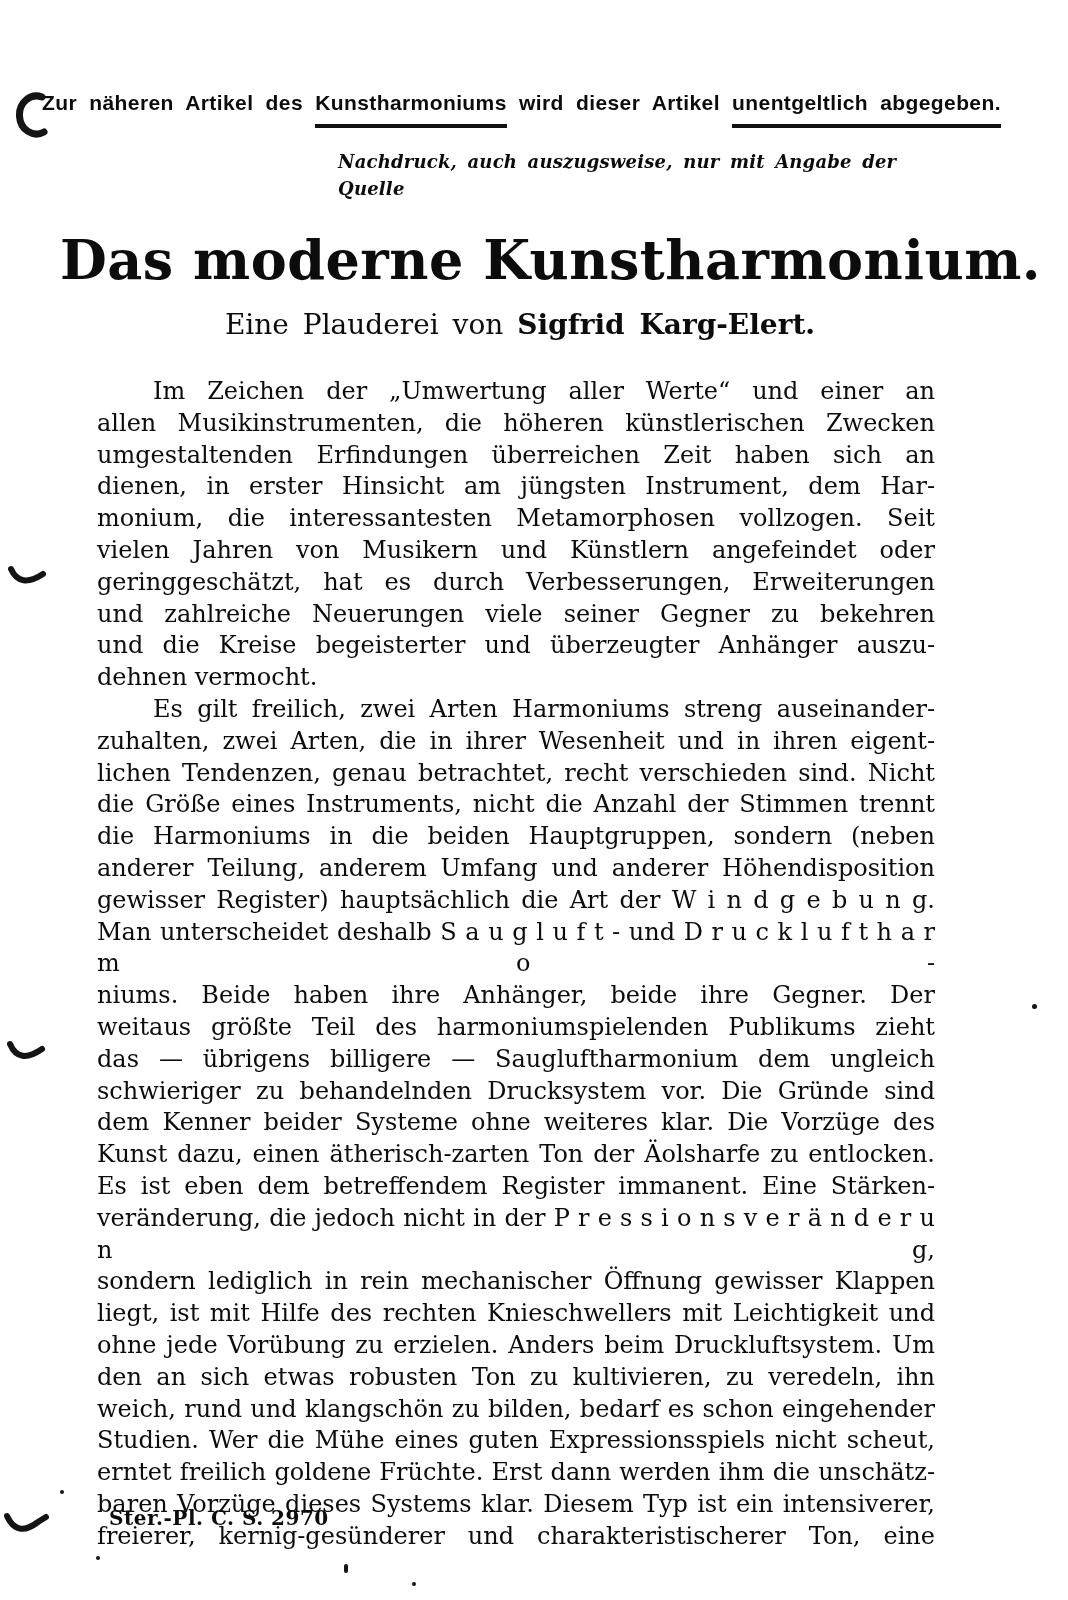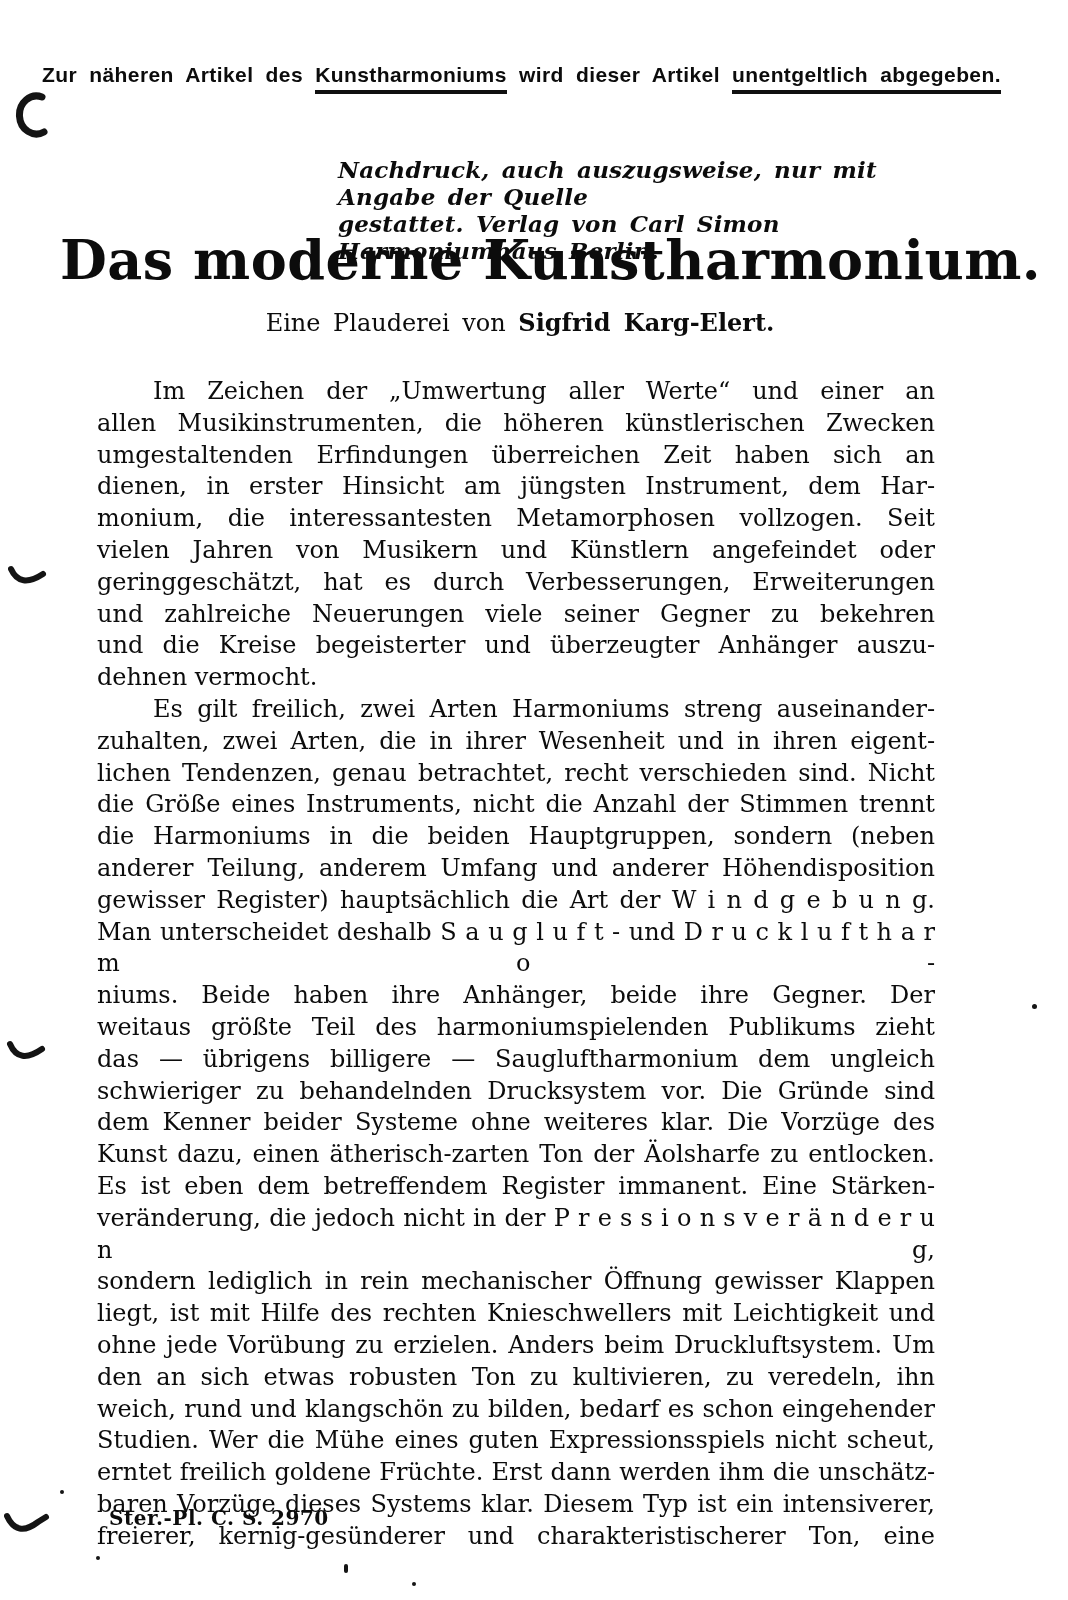--- a/index.html
+++ b/index.html
@@ -17,40 +17,41 @@
     position:absolute; left:42px; top:60px; width:950px;
     font-family:"Liberation Sans", sans-serif;
     font-weight:700; font-size:21px; line-height:30px;
     letter-spacing:0.4px; word-spacing:6px;
     text-align:justify; text-align-last:justify;
     white-space:nowrap;
   }
   .header-notice .u{
     display:inline-block;
     border-bottom:4px solid #101010;
-    padding-bottom:0;
+    padding-bottom:6px;
+    margin-top:28px;
   }
   
   .imprint{
-    position:absolute; left:338px; top:156px; width:620px;
+    position:absolute; left:338px; top:148px; width:620px;
     font-style:italic; font-weight:700;
-    font-size:23px; line-height:27px;
+    font-size:18px; line-height:27px;
     letter-spacing:0.2px; word-spacing:4px;
   }
   
   .title{
     position:absolute; left:60px; top:228px; width:920px;
     text-align:center;
     font-weight:700; font-size:54px; letter-spacing:0.5px;
     white-space:nowrap;
   }
   .subtitle{
     position:absolute; left:60px; top:308px; width:920px;
     text-align:center;
-    font-size:24px; word-spacing:5px;
+    font-size:28px; word-spacing:5px;
   }
   .subtitle .author{font-weight:700;}
   
   .body-text{
     position:absolute; left:97px; top:376px; width:838px;
     font-size:24px; line-height:31.8px;
     text-justify:inter-word;
   }
   .body-text .line{
     text-align:justify; text-align-last:justify;
@@ -69,21 +70,20 @@
 </style>
 </head>
 <body>
 
 <div class="page">
 
   <div class="header-notice"><span>Zur näheren Artikel des </span><span class="u">Kunstharmoniums</span><span> wird dieser Artikel </span><span class="u">unentgeltlich abgegeben.</span></div>
 
   <div class="imprint">
     <div>Nachdruck, auch auszugsweise, nur mit Angabe der Quelle</div>
-    <div>gestattet. Verlag von Carl Simon Harmoniumhaus Berlin.</div>
   </div>
 
   <div class="title">Das moderne Kunstharmonium.</div>
   <div class="subtitle"><span>Eine Plauderei von </span><span class="author">Sigfrid Karg-Elert.</span></div>
 
   <div class="body-text">
       <div class="line indent">Im Zeichen der „Umwertung aller Werte“ und einer an</div>
       <div class="line">allen Musikinstrumenten, die höheren künstlerischen Zwecken</div>
       <div class="line">umgestaltenden Erfindungen überreichen Zeit haben sich an</div>
       <div class="line">dienen, in erster Hinsicht am jüngsten Instrument, dem Har-</div>

